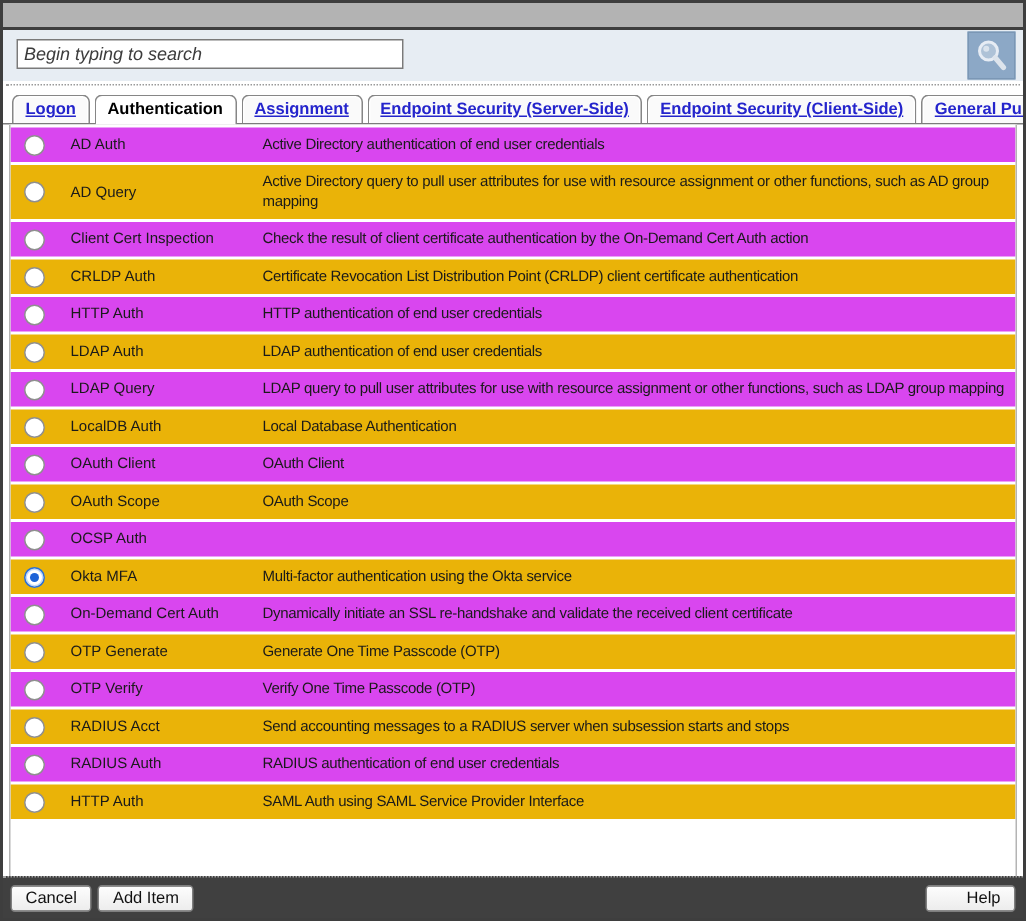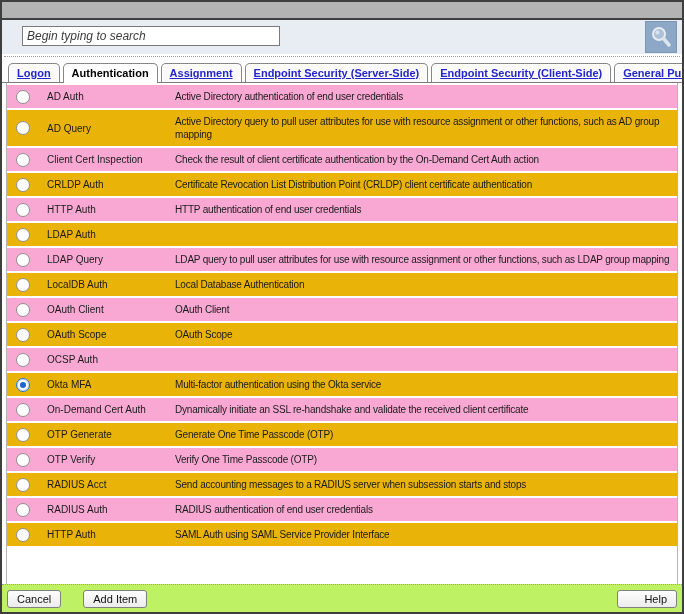--- a/index.html
+++ b/index.html
@@ -20,21 +20,21 @@
     height:16px; flex:0 0 16px;
     background:#b3b3b3;
     border-bottom:2px solid #3e3e3e;
   }
   .search-section {
     flex:0 0 34px;
     background:#e7edf3;
     position:relative;
   }
   .search-input {
-    position:absolute; left:20px; top:6px;
+    position:absolute; left:9px; top:6px;
     width:248px; height:18px;
     border:1px solid #7a7a7a;
     background:#fff;
     font-family:"Liberation Sans", sans-serif;
     font-size:12px;
     padding:0 4px;
     outline:none;
   }
   .search-input::placeholder {
     font-style:italic;
@@ -95,21 +95,21 @@
     padding-top:2px;
     overflow:hidden;
     background:#fff;
   }
   .row {
     display:flex; align-items:center;
     min-height:23px;
     margin-bottom:2px;
     cursor:pointer;
   }
-  .row-dark  { background:#f9a8d4; }
+  .row-dark  { background:#d946ef; }
   .row-light { background:#eab308; }
   .radio-cell {
     flex:0 0 34px;
     display:flex; align-items:center; justify-content:flex-start;
     padding-left:9px; box-sizing:border-box;
   }
   .radio {
     width:12px; height:12px;
     border-radius:50%;
     border:1px solid #8f8f8f;
@@ -140,22 +140,22 @@
     letter-spacing:-0.2px;
     color:#1a1a1a;
     line-height:13px;
     padding:5px 6px 5px 0;
   }
   .footer {
     flex:0 0 27px;
     border-top:1px dotted #a0a0a0;
     display:flex; align-items:center;
     padding:0 5px;
-    gap:22px;
-    background:#bef264;
+    gap:4px;
+    background:#404040;
   }
   .btn {
     font-family:"Liberation Sans", sans-serif;
     font-size:11px;
     color:#111;
     background:linear-gradient(#fdfdfd,#ececec);
     border:1px solid #7f7f7f;
     border-radius:3px;
     padding:2px 9px;
     cursor:pointer;
@@ -249,20 +249,21 @@
     </span>
     <span class="item-name">HTTP Auth</span>
     <span class="item-desc">HTTP authentication of end user credentials</span>
   </div>
 
   <div class="row row-light">
     <span class="radio-cell">
       <span class="radio"></span>
     </span>
     <span class="item-name">LDAP Auth</span>
+    <span class="item-desc">LDAP authentication of end user credentials</span>
   </div>
 
   <div class="row row-dark">
     <span class="radio-cell">
       <span class="radio"></span>
     </span>
     <span class="item-name">LDAP Query</span>
     <span class="item-desc">LDAP query to pull user attributes for use with resource assignment or other functions, such as LDAP group mapping</span>
   </div>
 

